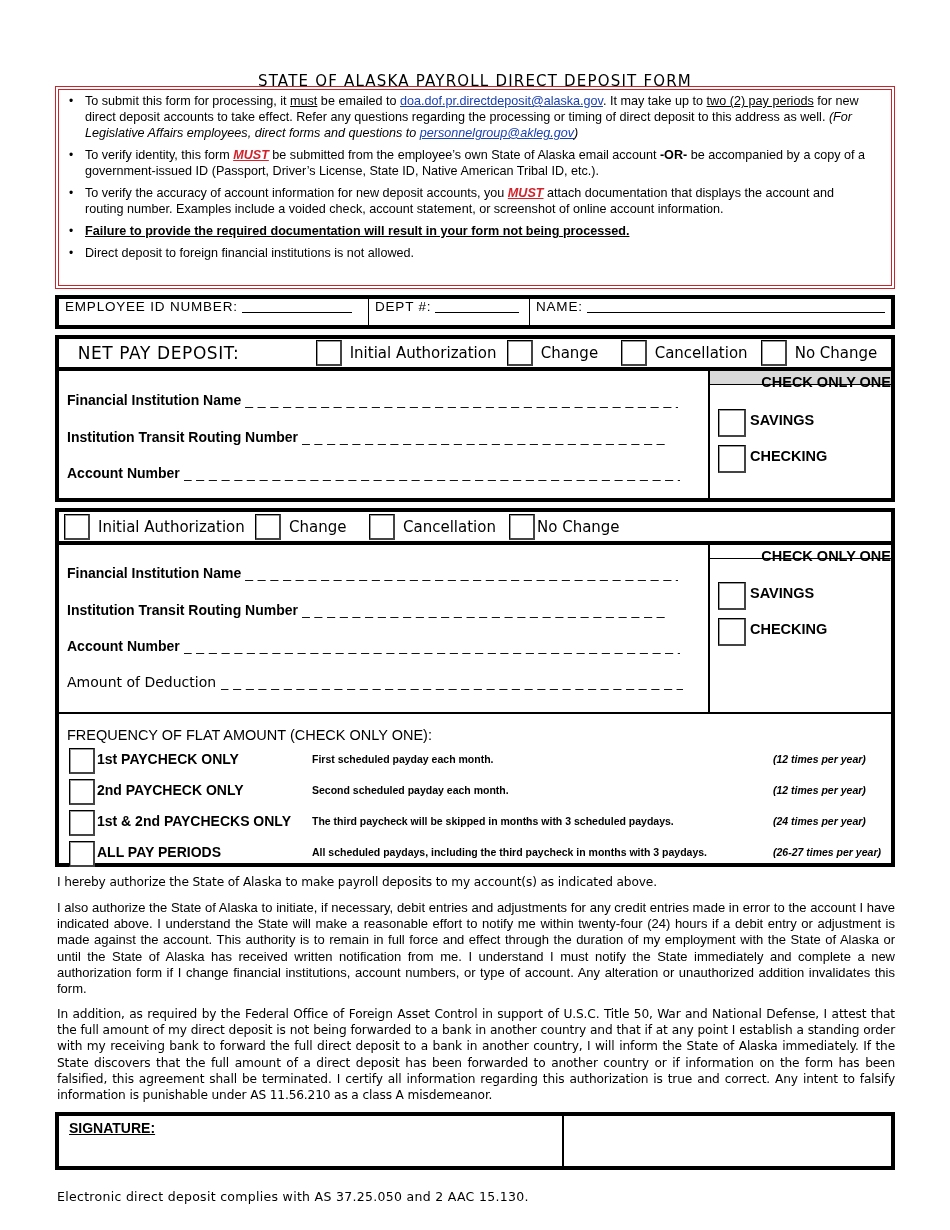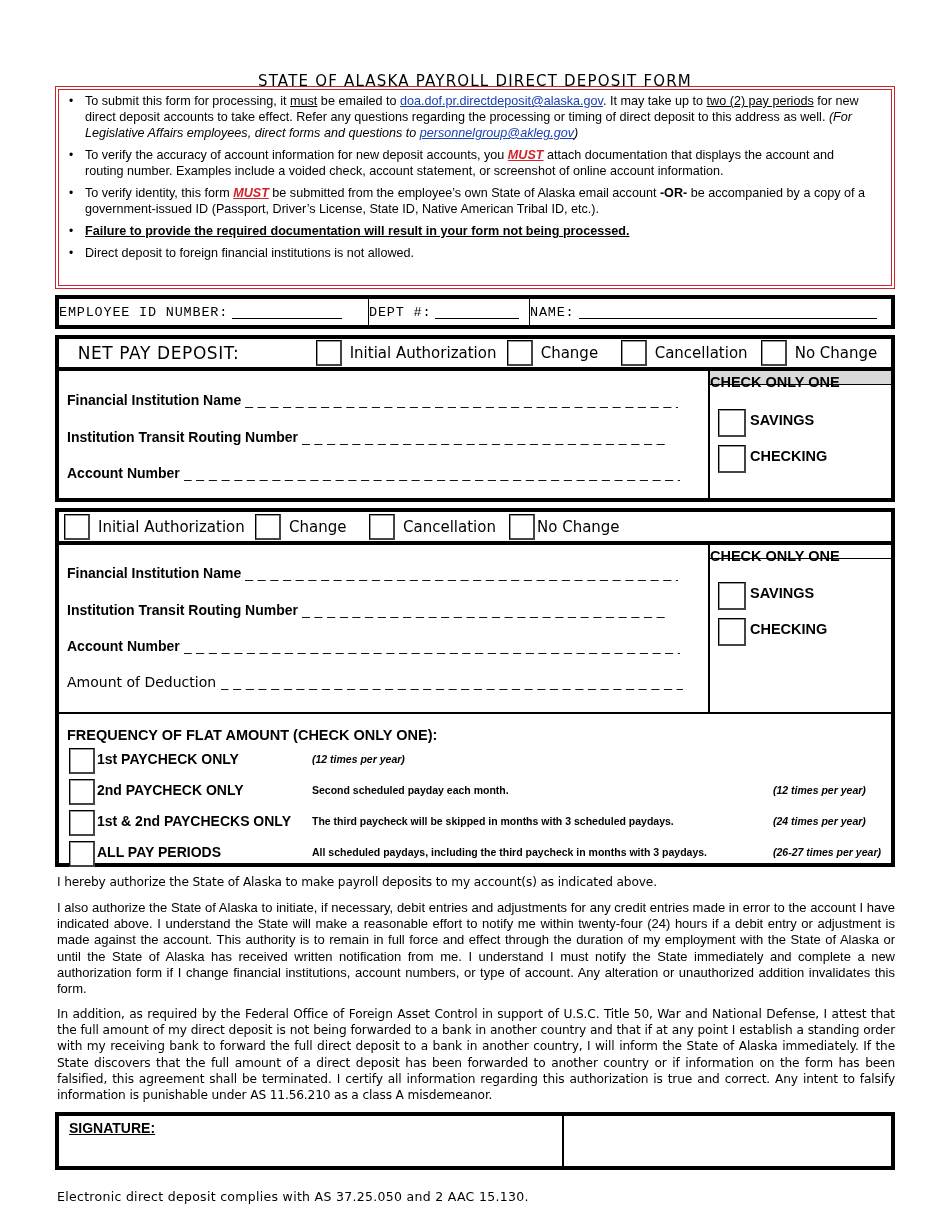--- a/index.html
+++ b/index.html
@@ -15,47 +15,47 @@
   .notice li { position: relative; padding-left: 19px; font-size: 12.6px; line-height: 16px; margin-bottom: 6px; }
   .notice li::before { content: "\2022"; position: absolute; left: 3px; top: 0; font-size: 12px; }
   .link { color: #1a3fb3; text-decoration: underline; }
   .must { color: #d2222a; font-weight: bold; font-style: italic; text-decoration: underline; }
   .u { text-decoration: underline; }
   .b { font-weight: bold; }
   .i { font-style: italic; }
 
   .box { border: 4px solid #000; }
   .idrow { left: 55px; top: 295px; width: 840px; height: 34px; display: flex; }
-  .idcell { height: 100%; display: flex; align-items: center; font-family: Liberation Mono, monospace; font-size: 13.5px; letter-spacing: 0.8px; border-right: 1px solid #000; }
+  .idcell { height: 100%; display: flex; padding-left: 6px; font-family: Liberation Sans, sans-serif; font-size: 13.5px; letter-spacing: 0.8px; border-right: 1px solid #000; }
   .idcell:last-child { border-right: none; }
   .blank { display: inline-block; border-bottom: 1px solid #000; height: 14px; margin-left: 4px; }
 
   .sec-head { display: flex; align-items: center; height: 100%; font-family: "DejaVu Sans", sans-serif; }
   .sec-title { font-size: 17px; letter-spacing: 0.6px; }
   .chk { display: inline-block; width: 26px; height: 26px; border: 1px solid #000; border-right: 2px solid #444; border-bottom: 2px solid #444; background: #fff; box-shadow: inset 1px 1px 0 #999; vertical-align: middle; }
   .opt-label { font-size: 15px; margin-left: 8px; }
 
   .netpay-head { left: 55px; top: 335px; width: 840px; height: 36px; }
   .netpay-body { left: 55px; top: 367px; width: 840px; height: 135px; }
   .flat-head { left: 55px; top: 508px; width: 840px; height: 37px; }
   .flat-body { left: 55px; top: 541px; width: 840px; height: 326px; }
 
   .fieldline { position: absolute; left: 8px; font-size: 14px; font-weight: bold; white-space: nowrap; }
   .fieldline .dash { font-weight: normal; letter-spacing: 0.5px; color: #000; }
   .fieldline.normal { font-weight: normal; font-family: "DejaVu Sans", sans-serif; font-size: 14px; }
 
   .right-col { position: absolute; top: 0; right: 0; width: 183px; bottom: 0; border-left: 2px solid #000; }
-  .coh { height: 14px; border-bottom: 1px solid #000; text-align: left; font-weight: bold; font-size: 14.5px; line-height: 23px; }
+  .coh { height: 14px; border-bottom: 1px solid #000; text-align: right; font-weight: bold; font-size: 14.5px; line-height: 23px; }
   .coh.gray { background: #d9d9d9; }
   .acct { position: absolute; left: 8px; display: flex; align-items: center; }
   .acct .chk { width: 28px; height: 28px; }
   .acct span.lbl { font-weight: bold; font-size: 14.5px; margin-left: 4px; margin-top: -6px; }
 
   .freq { position: absolute; left: 0; right: 0; top: 167px; border-top: 2px solid #000; }
-  .freq-title { position: absolute; left: 8px; top: 13px; font-weight: bold; font-size: 14.5px; }
+  .freq-title { position: absolute; left: 8px; top: 13px; font-weight: normal; font-size: 14.5px; }
   .freq-row { position: absolute; left: 10px; right: 10px; height: 28px; display: flex; align-items: center; }
   .freq-row .chk { width: 26px; height: 26px; }
   .fr-label { font-weight: bold; font-size: 14px; width: 215px; margin-left: 2px; margin-top: -4px; }
   .fr-desc { font-weight: bold; font-size: 10.5px; width: 461px; margin-top: -4px; }
   .fr-times { font-weight: bold; font-style: italic; font-size: 10.5px; margin-top: -4px; }
 
   .para { left: 57px; width: 838px; font-family: "DejaVu Sans", sans-serif; font-size: 12.2px; line-height: 16.2px; text-align: justify; letter-spacing: -0.15px; }
   .para.liber { font-family: "Liberation Sans", sans-serif; font-size: 13px; letter-spacing: 0; }
 
   .sig { left: 55px; top: 1112px; width: 840px; height: 58px; display: flex; }
@@ -71,24 +71,24 @@
 
 <div class="abs title">STATE OF ALASKA PAYROLL DIRECT DEPOSIT FORM</div>
 
 <div class="abs notice">
   <div class="notice-inner"></div>
   <ul>
     <li>
       <span>To submit this form for processing, it </span><span class="u">must</span><span> be emailed to </span><span class="link">doa.dof.pr.directdeposit@alaska.gov</span><span>. It may take up to </span><span class="u">two (2) pay periods</span><span> for new direct deposit accounts to take effect.  Refer any questions regarding the processing or timing of direct deposit to this address as well. </span><span class="i">(For Legislative Affairs employees, direct forms and questions to </span><span class="link i">personnelgroup@akleg.gov</span><span class="i">)</span>
     </li>
     <li>
+      <span>To verify identity, this form </span><span class="must">MUST</span><span> be submitted from the employee’s own State of Alaska email account </span><span class="b">-OR-</span><span> be accompanied by a copy of a government-issued ID (Passport, Driver’s License, State ID, Native American Tribal ID, etc.).</span>
+    </li>
+    <li>
       <span>To verify the accuracy of account information for new deposit accounts, you </span><span class="must">MUST</span><span> attach documentation that displays the account and routing number. Examples include a voided check, account statement, or screenshot of online account information.</span>
-    </li>
-    <li>
-      <span>To verify identity, this form </span><span class="must">MUST</span><span> be submitted from the employee’s own State of Alaska email account </span><span class="b">-OR-</span><span> be accompanied by a copy of a government-issued ID (Passport, Driver’s License, State ID, Native American Tribal ID, etc.).</span>
     </li>
     <li>
       <span class="b u">Failure to provide the required documentation will result in your form not being processed.</span>
     </li>
     <li>
       <span>Direct deposit to foreign financial institutions is not allowed.</span>
     </li>
   </ul>
 </div>
 
@@ -187,20 +187,21 @@
       <span class="chk"></span>
       <span class="lbl">CHECKING</span>
     </div>
   </div>
 
   <div class="freq">
     <div class="freq-title">FREQUENCY OF FLAT AMOUNT (CHECK ONLY ONE):</div>
     <div class="freq-row" style="top:33px;">
       <span class="chk"></span>
       <span class="fr-label">1st PAYCHECK ONLY</span>
+      <span class="fr-desc">First scheduled payday each month.</span>
       <span class="fr-times">(12 times per year)</span>
     </div>
     <div class="freq-row" style="top:64px;">
       <span class="chk"></span>
       <span class="fr-label">2nd PAYCHECK ONLY</span>
       <span class="fr-desc">Second scheduled payday each month.</span>
       <span class="fr-times">(12 times per year)</span>
     </div>
     <div class="freq-row" style="top:95px;">
       <span class="chk"></span>

